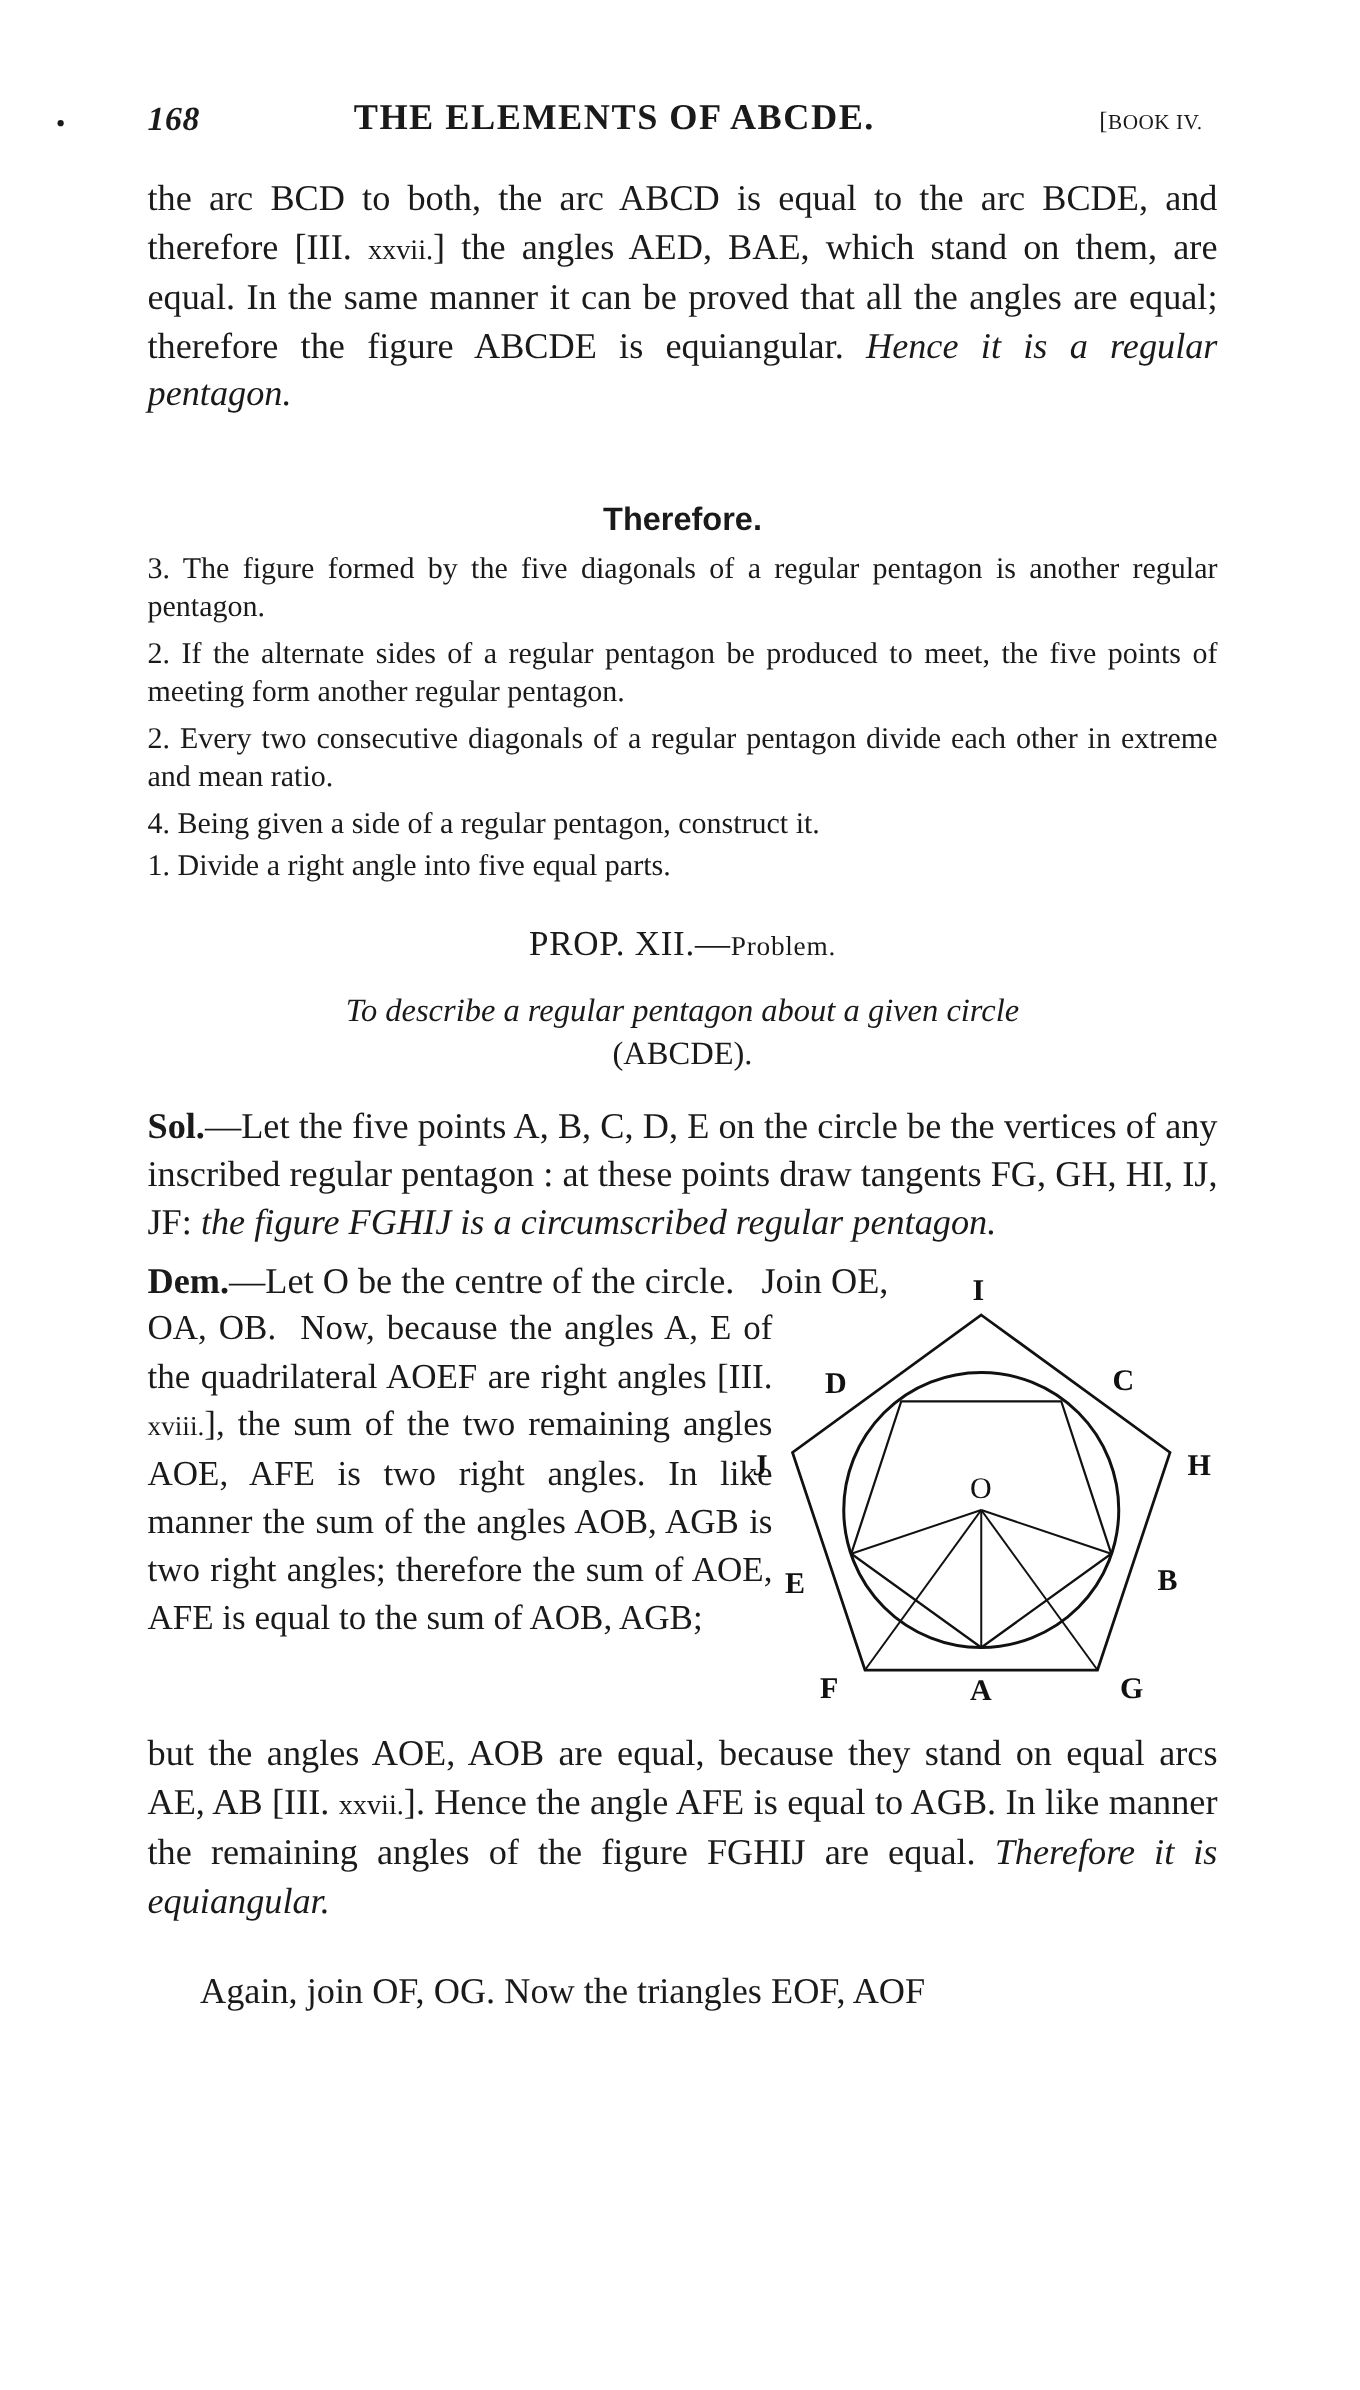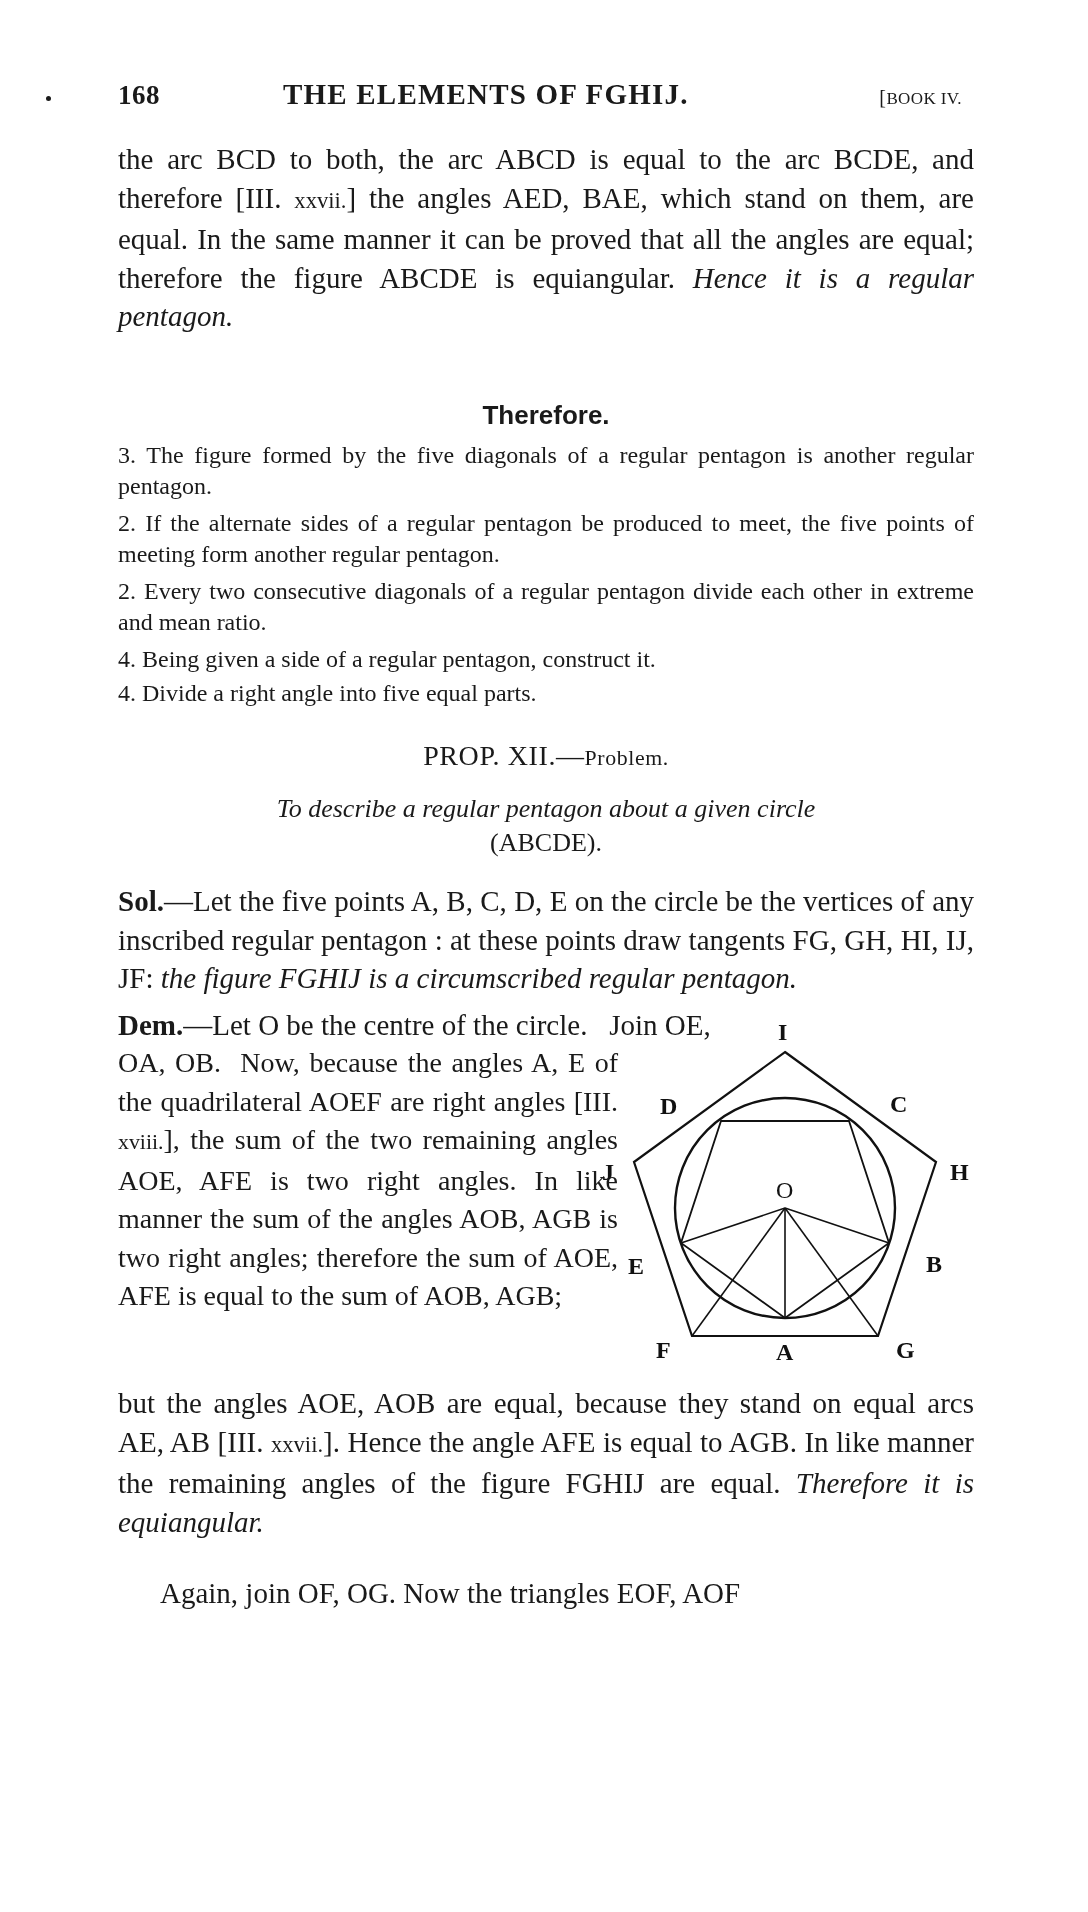--- a/index.html
+++ b/index.html
@@ -38,20 +38,21 @@
     background: #1a1a1a;
     border-radius: 50%;
   }
   .page-number {
     position: absolute;
     left: 0;
     top: 2px;
     font-weight: bold;
     font-size: 27px;
     letter-spacing: 0.5px;
+    font-style: italic;
   }
   .running-title {
     position: absolute;
     left: 165px;
     top: 0px;
     font-weight: bold;
     font-size: 29px;
     letter-spacing: 1.2px;
   }
   .book-ref {
@@ -141,21 +142,21 @@
   .figure svg { display: block; }
 </style>
 </head>
 <body>
 
 <div class="page">
 
   <div class="header">
     <span class="dot"></span>
     <span class="page-number">168</span>
-    <span class="running-title">THE ELEMENTS OF FGHIJ.</span>
+    <span class="running-title">THE ELEMENTS OF ABCDE.</span>
     <span class="book-ref"><span>[</span><span class="sc">BOOK IV.</span></span>
   </div>
 
   <div class="textblock" style="top:140px;">
     <p class="big"><span>the arc BCD to both, the arc ABCD is equal to the arc BCDE, and therefore [III. </span><span class="sc">xxvii.</span><span>] the angles AED, BAE, which stand on them, are equal.   In the same manner it can be proved that all the angles are  equal; therefore the figure ABCDE is equiangular.   </span><span class="ital">Hence it is a regular pentagon.</span></p>
   </div>
 
   <div class="textblock" style="top:400px;height:30px;">
     <div class="exercises-head">Therefore.</div>
   </div>
@@ -166,21 +167,21 @@
   <div class="textblock" style="top:508px;">
     <p class="ex-item lead">2.  If the alternate sides of a regular pentagon be produced to meet, the five points of meeting form another regular pentagon.</p>
   </div>
   <div class="textblock" style="top:576px;">
     <p class="ex-item lead">2.  Every two consecutive diagonals of a regular pentagon divide each other in extreme and mean ratio.</p>
   </div>
   <div class="textblock" style="top:644px;">
     <p class="ex-item lead">4.  Being given a side of a regular pentagon, construct it.</p>
   </div>
   <div class="textblock" style="top:678px;">
-    <p class="ex-item lead">4.  Divide a right angle into five equal parts.</p>
+    <p class="ex-item lead">1.  Divide a right angle into five equal parts.</p>
   </div>
 
   <div class="textblock" style="top:740px;height:40px;">
     <div class="prop-head"><span>PROP. XII.—</span><span class="sc">Problem.</span></div>
   </div>
 
   <div class="textblock" style="top:792px;height:80px;">
     <div class="prop-statement" style="top:0;">To describe a regular pentagon about a given circle</div>
     <div class="prop-statement" style="top:34px;font-style:normal;">(ABCDE).</div>
   </div>

